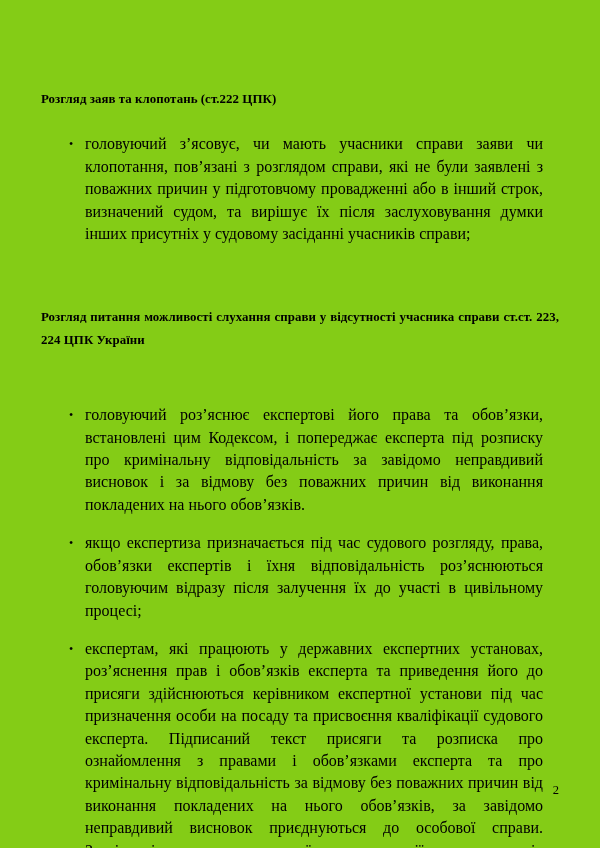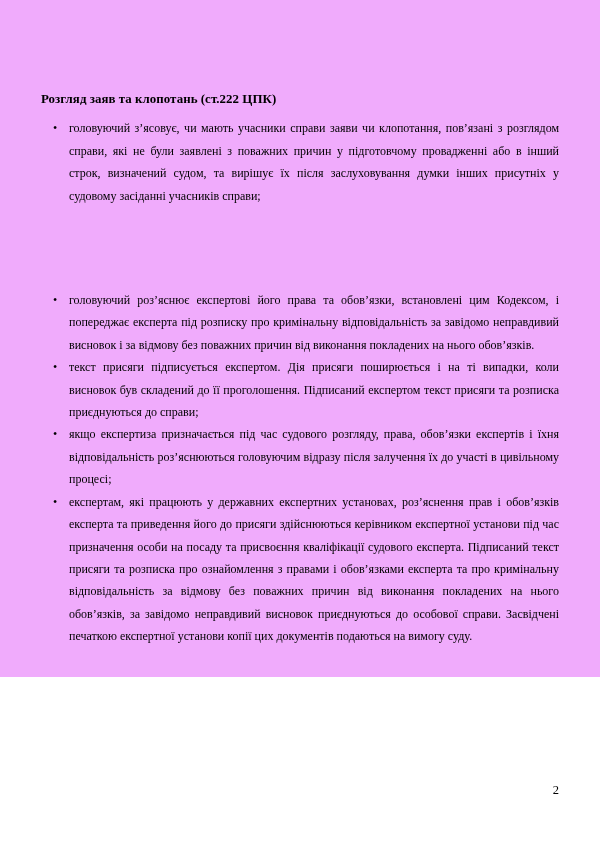--- a/index.html
+++ b/index.html
@@ -15,22 +15,22 @@
     font-family: "Liberation Serif", "DejaVu Serif", serif;
     color: #000000;
     overflow: hidden;
   }
 
   .page {
     position: absolute;
     left: 0;
     top: 0;
     width: 600px;
-    height: 677px;
-    background: #f0abfc;
+    height: 848px;
+    background: #84cc16;
   }
 
   .content {
     position: absolute;
     left: 41px;
     top: 88px;
     width: 518px;
   }
 
   .heading {
@@ -46,25 +46,25 @@
   }
 
   .bullet-list {
     list-style: none;
     margin: 0;
     padding: 0;
   }
   .bullet-item {
     position: relative;
     padding-left: 28px;
-    font-size: 12px;
+    font-size: 16px;
     line-height: 22.4px;
     text-align: justify;
     text-justify: inter-word;
-    margin: 0;
+    margin: 16px;
   }
   .bullet-item::before {
     content: "\2022";
     position: absolute;
     left: 12px;
     top: 0;
     font-size: 12px;
     line-height: 22.4px;
   }
   .bullet-item:last-child {
@@ -99,28 +99,30 @@
     <div>
       <p class="heading single">Розгляд заяв та клопотань (ст.222 ЦПК)</p>
       <div class="gap-after-heading"></div>
       <ul class="bullet-list">
         <li class="bullet-item">головуючий з’ясовує, чи мають учасники справи заяви чи клопотання, пов’язані з розглядом справи, які не були заявлені з поважних причин у підготовчому провадженні або в інший строк, визначений судом, та вирішує їх після заслуховування думки інших присутніх у судовому засіданні учасників справи;</li>
       </ul>
     </div>
 
     <div class="gap-block-lg"></div>
 
+    <div>
+      <p class="heading">Розгляд питання можливості слухання справи у відсутності учасника справи ст.ст. 223, 224 ЦПК України</p>
+    </div>
 
     <div class="gap-block-md"></div>
 
     <div>
       <div class="gap-after-heading"></div>
       <ul class="bullet-list">
         <li class="bullet-item">головуючий роз’яснює експертові його права та обов’язки, встановлені цим Кодексом, і попереджає експерта під розписку про кримінальну відповідальність за завідомо неправдивий висновок і за відмову без поважних причин від виконання покладених на нього обов’язків.</li>
-        <li class="bullet-item">текст присяги підписується експертом. Дія присяги поширюється і на ті випадки, коли висновок був складений до її проголошення. Підписаний експертом текст присяги та розписка приєднуються до справи;</li>
         <li class="bullet-item">якщо експертиза призначається під час судового розгляду, права, обов’язки експертів і їхня відповідальність роз’яснюються головуючим відразу після залучення їх до участі в цивільному процесі;</li>
         <li class="bullet-item">експертам, які працюють у державних експертних установах, роз’яснення прав і обов’язків експерта та приведення його до присяги здійснюються керівником експертної установи під час призначення особи на посаду та присвоєння кваліфікації судового експерта. Підписаний текст присяги та розписка про ознайомлення з правами і обов’язками експерта та про кримінальну відповідальність за відмову без поважних причин від виконання покладених на нього обов’язків, за завідомо неправдивий висновок приєднуються до особової справи. Засвідчені печаткою експертної установи копії цих документів подаються на вимогу суду.</li>
       </ul>
     </div>
 
   </div>
 
   <div class="page-number">2</div>
 </div>
 

